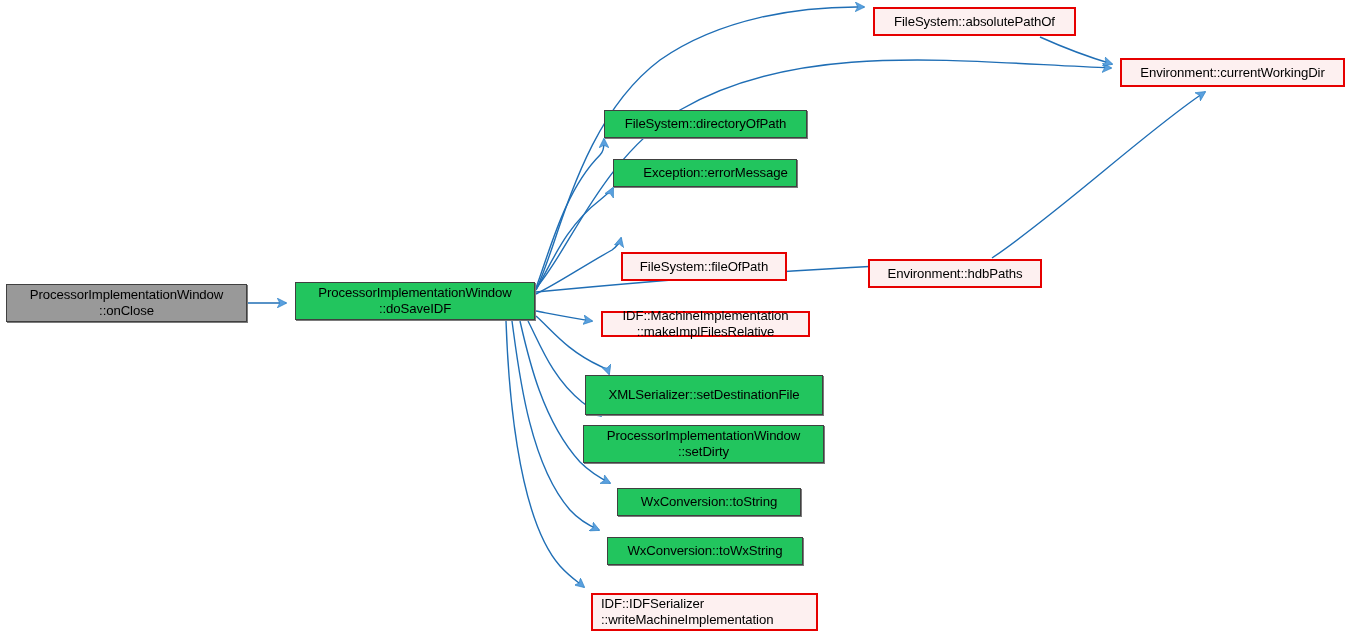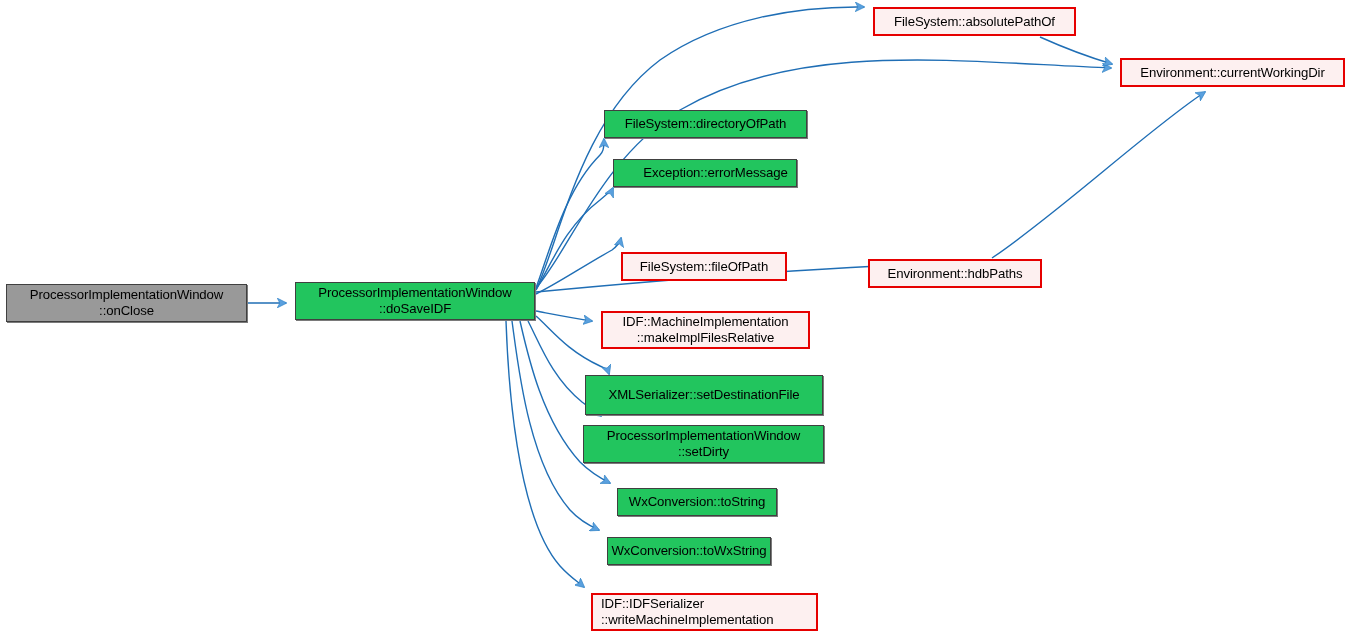--- a/index.html
+++ b/index.html
@@ -91,24 +91,24 @@
       <div class="node node-root" style="left: 6px; top: 284px; width: 241px; height: 38px;">ProcessorImplementationWindow
 ::onClose</div>
       <div class="node node-plain" style="left: 295px; top: 282px; width: 240px; height: 38px;">ProcessorImplementationWindow
 ::doSaveIDF</div>
       <div class="node node-highlight" style="left: 873px; top: 7px; width: 203px; height: 29px;">FileSystem::absolutePathOf</div>
       <div class="node node-highlight" style="left: 1120px; top: 58px; width: 225px; height: 29px;">Environment::currentWorkingDir</div>
       <div class="node node-plain" style="left: 604px; top: 110px; width: 203px; height: 28px;">FileSystem::directoryOfPath</div>
       <div class="node node-plain" style="left: 613px; top: 159px; width: 184px; height: 28px; padding-left: 21px;">Exception::errorMessage</div>
       <div class="node node-highlight" style="left: 621px; top: 208px; width: 166px; height: 29px; margin-top: 44px;">FileSystem::fileOfPath</div>
       <div class="node node-highlight" style="left: 868px; top: 259px; width: 174px; height: 29px;">Environment::hdbPaths</div>
-      <div class="node node-highlight" style="left: 601px; top: 311px; width: 209px; height: 38px;">IDF::MachineImplementation
+      <div class="node node-highlight" style="left: 601px; top: 311px; width: 209px; height: 26px;">IDF::MachineImplementation
 ::makeImplFilesRelative</div>
       <div class="node node-plain" style="left: 585px; top: 375px; width: 238px; height: 40px;">XMLSerializer::setDestinationFile</div>
       <div class="node node-plain" style="left: 583px; top: 425px; width: 241px; height: 38px;">ProcessorImplementationWindow
 ::setDirty</div>
-      <div class="node node-plain" style="left: 617px; top: 488px; width: 160px; height: 28px;">WxConversion::toString</div>
-      <div class="node node-plain" style="left: 607px; top: 537px; width: 164px; height: 28px;">WxConversion::toWxString</div>
+      <div class="node node-plain" style="left: 617px; top: 488px; width: 184px; height: 28px;">WxConversion::toString</div>
+      <div class="node node-plain" style="left: 607px; top: 537px; width: 196px; height: 28px;">WxConversion::toWxString</div>
       <div class="node node-highlight node-left" style="left: 591px; top: 593px; width: 227px; height: 38px;">IDF::IDFSerializer
 ::writeMachineImplementation</div>
     </div>
 
 </div>
 
 </body></html>

